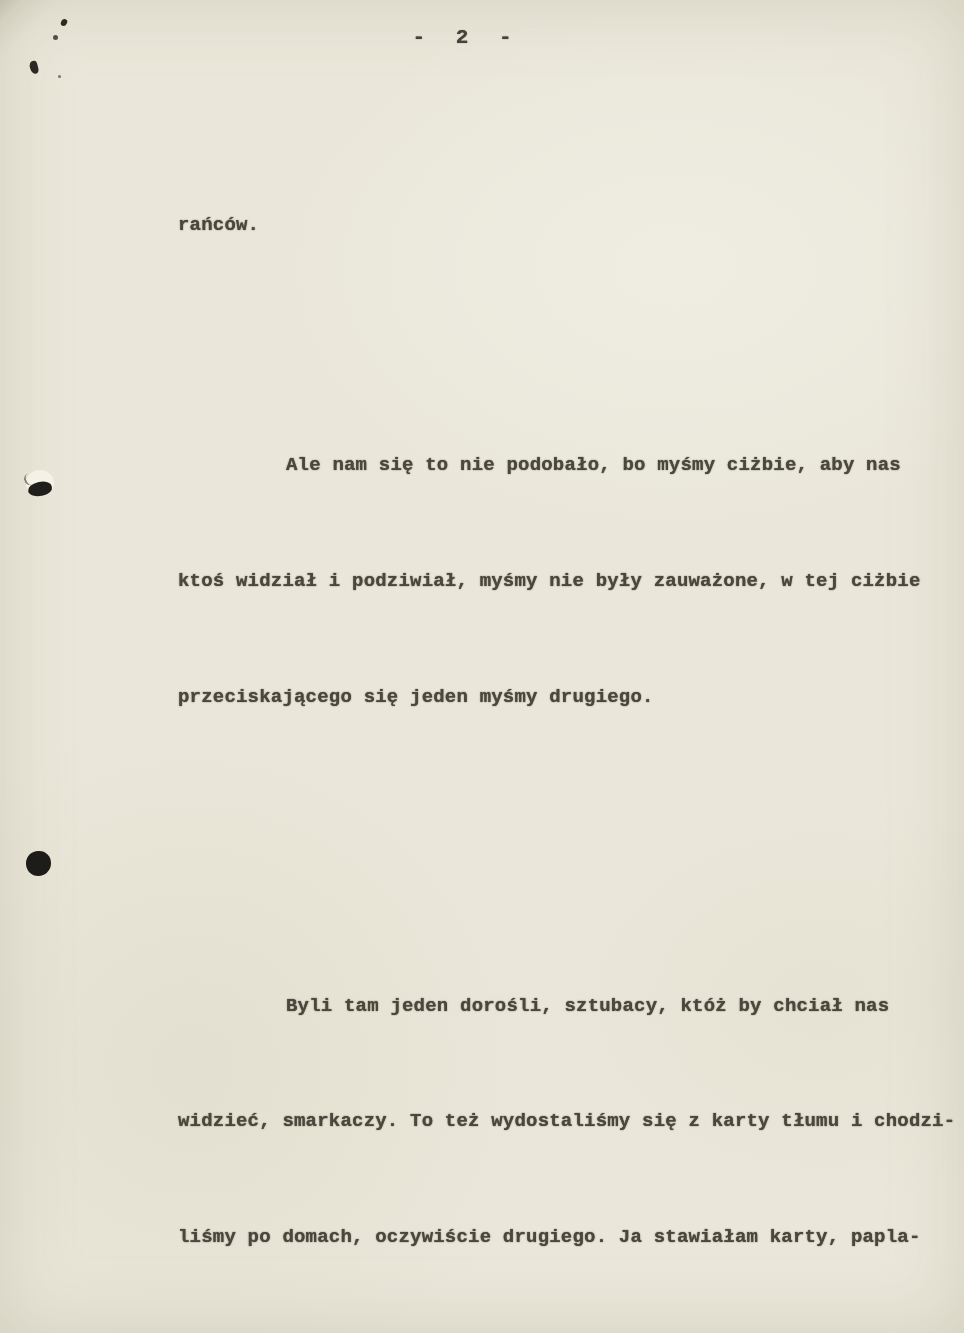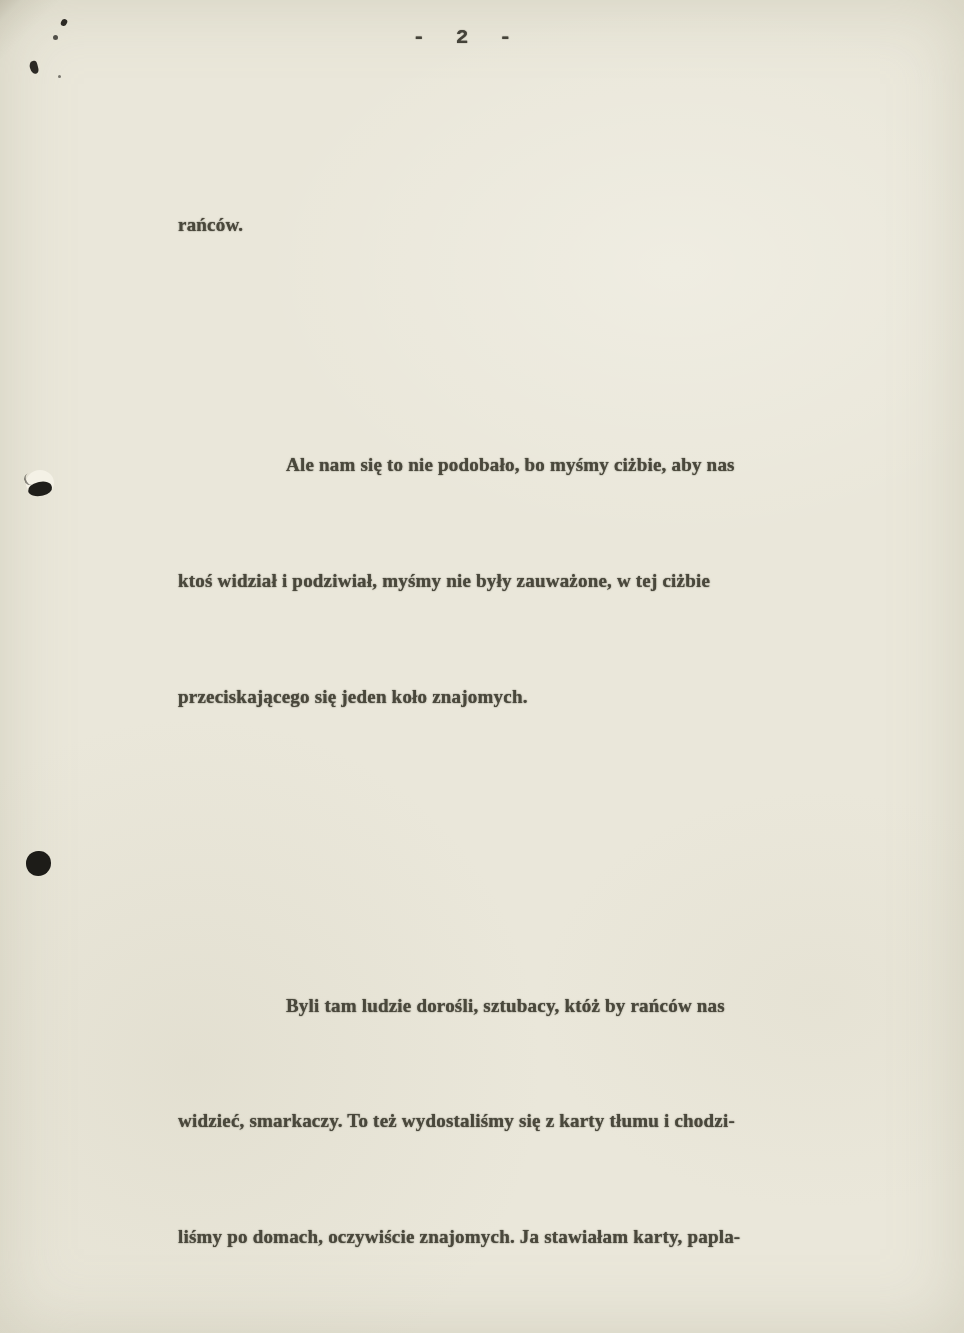--- a/index.html
+++ b/index.html
@@ -33,21 +33,21 @@
     position:absolute; left:178px; top:90px; width:775px;
     font-size:19px; font-weight:bold;
     line-height:38.6px;
     letter-spacing:0.2px;
     color:#4a483c;
     text-shadow:0 0 1px rgba(66,64,52,0.85), 0 0 2px rgba(90,88,74,0.35);
     white-space:pre;
   }
   .para { margin:0; }
   .para-1 { margin-top:9px; }
-  .line { height:38.6px;font-family:Liberation Serif, serif; }
+  .line { height:38.6px; }
   .line.indent { padding-left:108px; }
   
   .speck { position:absolute; background:#2c2a25; border-radius:50%; }
   .speck-1 { left:61px; top:19px;  width:6px;  height:7px; transform:rotate(20deg); border-radius:60% 40% 55% 45%; }
   .speck-2 { left:53px; top:35px;  width:5px;  height:5px; opacity:0.8; }
   .speck-3 { left:30px; top:61px;  width:8px;  height:13px; border-radius:60% 40% 50% 70%; transform:rotate(-15deg); }
   .speck-4 { left:58px; top:75px;  width:3px;  height:3px; opacity:0.6; }
   .hole-halo {
     position:absolute; left:26px; top:470px; width:28px; height:26px;
     background:#f4f1e6; border-radius:50%;
@@ -88,27 +88,27 @@
 
   <div class="page-number">- 2 -</div>
 
   <div class="body-text">
 
     <div class="line">rańców.</div>
 
     <div class="para para-1">
       <div class="line indent">Ale nam się to nie podobało, bo myśmy ciżbie, aby nas</div>
       <div class="line">ktoś widział i podziwiał, myśmy nie były zauważone, w tej ciżbie</div>
-      <div class="line">przeciskającego się jeden koło znajomych.</div>
+      <div class="line">przeciskającego się jeden myśmy drugiego.</div>
     </div>
 
     <div class="para para-2">
-      <div class="line indent">Byli tam ludzie dorośli, sztubacy, któż by rańców nas</div>
+      <div class="line indent">Byli tam jeden dorośli, sztubacy, któż by chciał nas</div>
       <div class="line">widzieć, smarkaczy. To też wydostaliśmy się z karty tłumu i chodzi-</div>
-      <div class="line">liśmy po domach, oczywiście znajomych. Ja stawiałam karty, papla-</div>
+      <div class="line">liśmy po domach, oczywiście drugiego. Ja stawiałam karty, papla-</div>
       
       
       
       
       
       
     </div>
 
     
 

